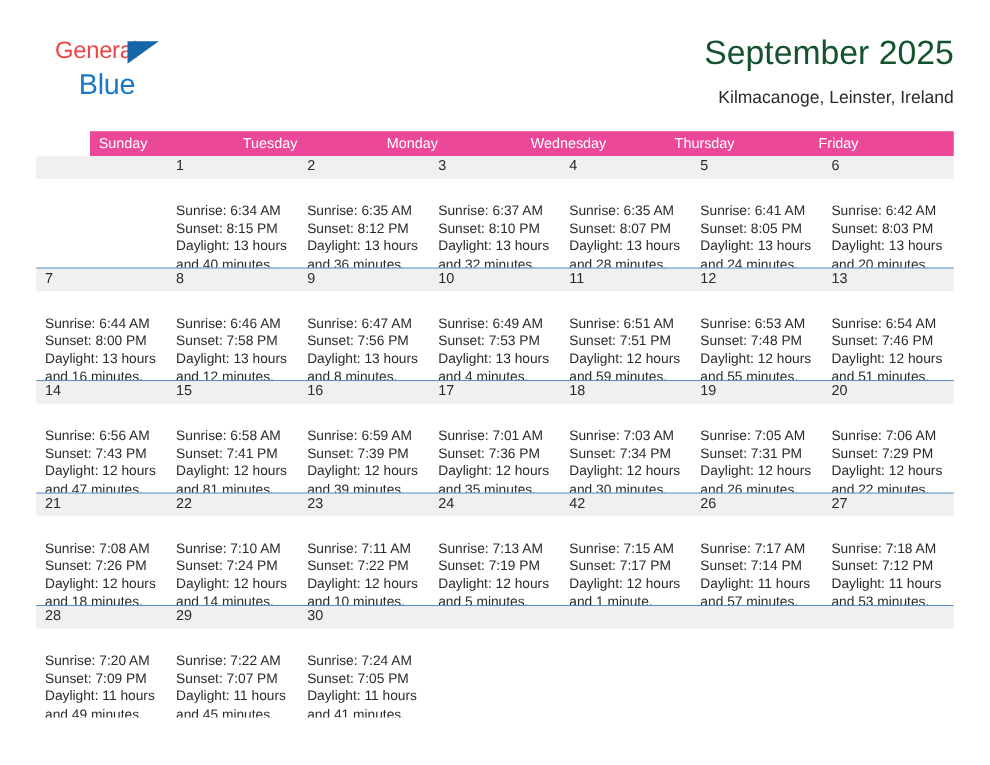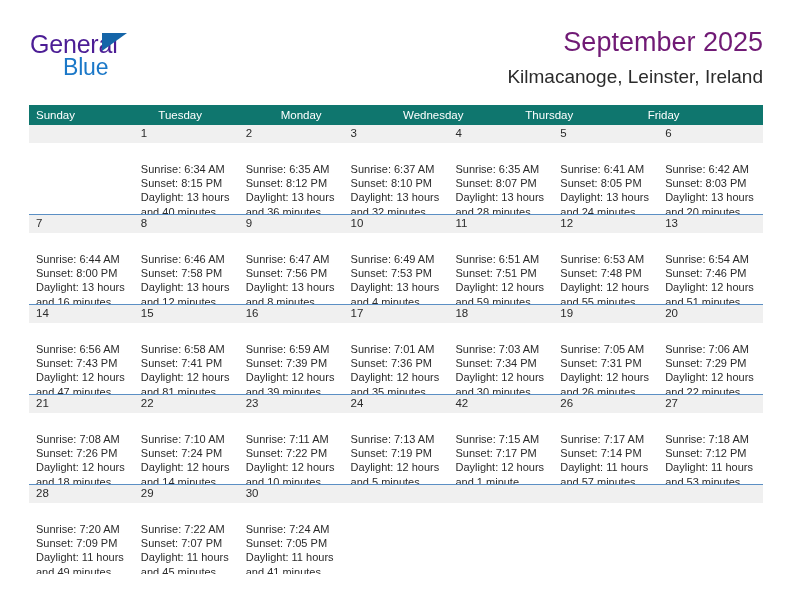--- a/index.html
+++ b/index.html
@@ -31,25 +31,25 @@
   }
   .brand {
     position: absolute;
     left: 0;
     top: 0;
     width: 240px;
     height: 62px;
   }
   .brand-general {
     position: absolute;
-    left: 1px;
+    left: 15px;
     top: 4px;
-    font-size: 25px;
+    font-size: 19px;
     letter-spacing: -0.2px;
-    color: #4c1d95;
+    color: #ef4444;
     font-family: "Liberation Sans", sans-serif;
   }
   .brand-triangle {
     position: absolute;
     left: 73px;
     top: 7px;
     width: 0;
     height: 0;
     border-left: 25px solid #1565a8;
     border-bottom: 18px solid transparent;
@@ -65,28 +65,28 @@
     font-family: "Liberation Sans", sans-serif;
   }
   .titles {
     position: absolute;
     right: 0;
     top: 0;
     text-align: right;
   }
   .cal-title {
     font-size: 27px;
-    color: #701a75;
+    color: #14532d;
     line-height: 32px;
     white-space: nowrap;
     font-weight: normal;
     margin: 0;
   }
   .cal-subtitle {
-    font-size: 19px;
+    font-size: 14px;
     color: #2b2b2b;
     line-height: 18px;
     margin-top: 10px;
     white-space: nowrap;
   }
 
   
   .calendar {
     position: absolute;
     left: 29px;
@@ -165,21 +165,21 @@
 
     <div class="titles">
       <h1 class="cal-title">September 2025</h1>
       <div class="cal-subtitle">Kilmacanoge, Leinster, Ireland</div>
     </div>
 
   </div>
 
   <div class="calendar">
 
-    <div class="weekdays" style="background: #0f766e;">
+    <div class="weekdays" style="background: #ec4899; margin-left: 43px;">
       <div class="weekday">Sunday</div>
       <div class="weekday">Tuesday</div>
       <div class="weekday">Monday</div>
       <div class="weekday">Wednesday</div>
       <div class="weekday">Thursday</div>
       <div class="weekday">Friday</div>
     </div>
 
     <div id="weeks-container">
         <div class="week">

